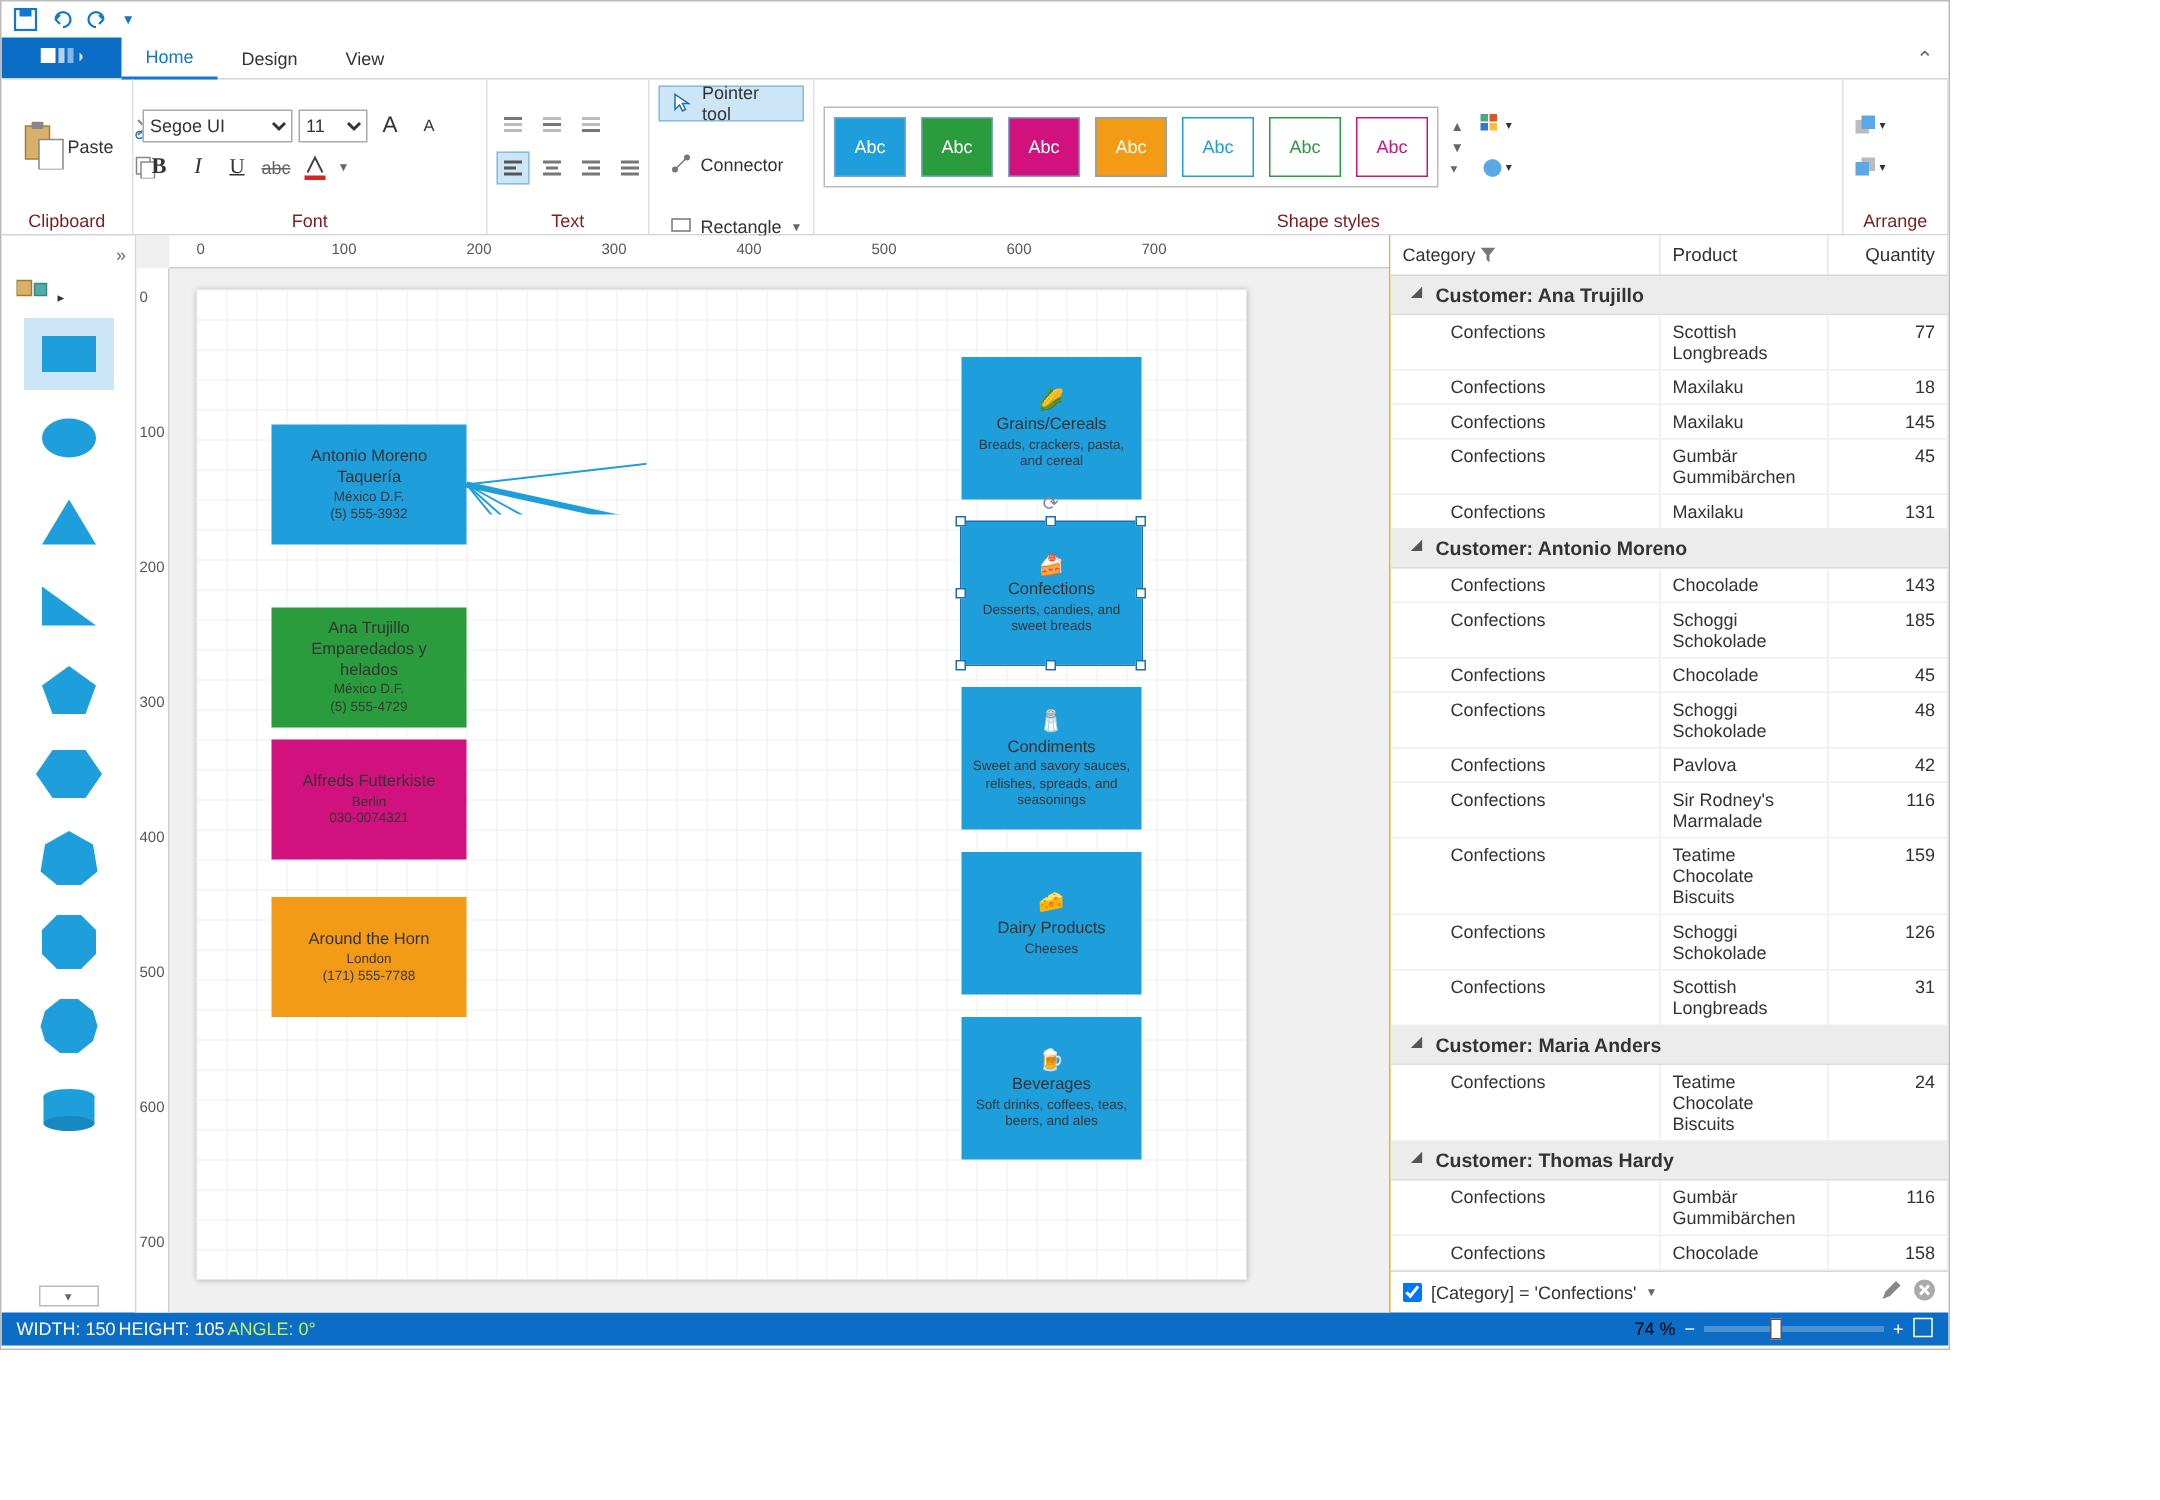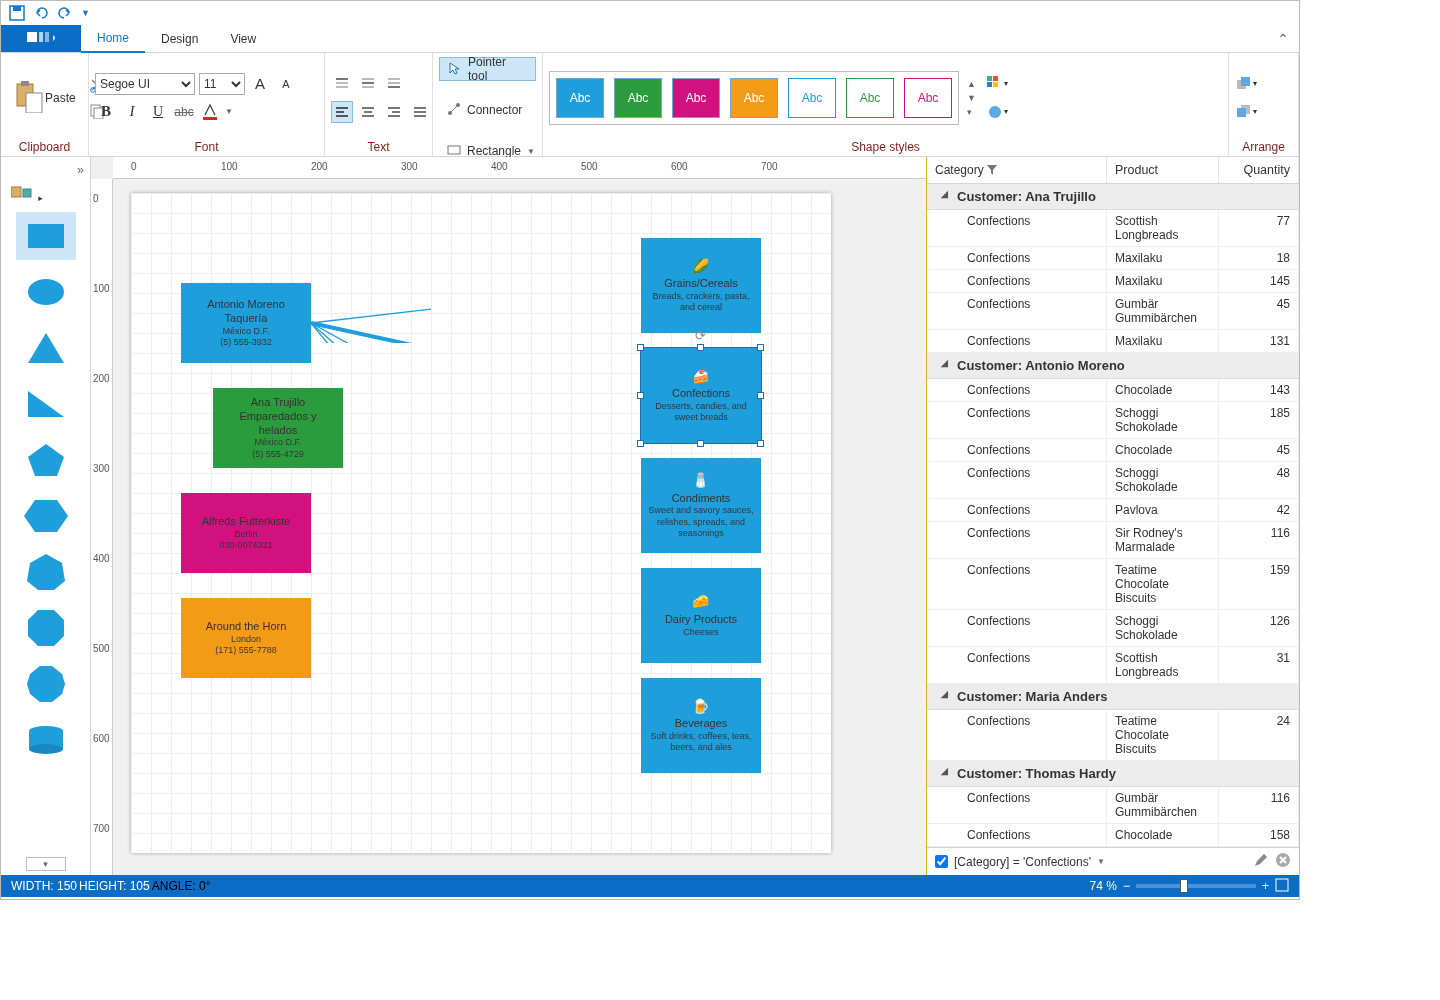--- a/index.html
+++ b/index.html
@@ -432,21 +432,21 @@
             <line x1="180" y1="445" x2="510" y2="202" stroke="#f39b17" stroke-width="4"></line>
             <line x1="180" y1="445" x2="510" y2="312" stroke="#f39b17" stroke-width="1.3"></line>
             <line x1="180" y1="445" x2="510" y2="422" stroke="#f39b17" stroke-width="1.3"></line>
             <line x1="180" y1="445" x2="510" y2="532" stroke="#f39b17" stroke-width="1.3"></line>
           </svg>
       <div class="node cust" style="background: rgb(30, 158, 219); left: 50px; top: 90px;">
             <div class="t1">Antonio Moreno Taquería</div>
             <div class="t2">México D.F.</div>
             <div class="t2">(5) 555-3932</div>
           </div>
-          <div class="node cust" style="background: rgb(43, 156, 62); left: 50px; top: 195px; margin-left: 32px;">
+          <div class="node cust" style="background: rgb(43, 156, 62); left: 50px; top: 212px;">
             <div class="t1">Ana Trujillo Emparedados y helados</div>
             <div class="t2">México D.F.</div>
             <div class="t2">(5) 555-4729</div>
           </div>
           <div class="node cust" style="background: rgb(209, 18, 126); left: 50px; top: 300px;">
             <div class="t1">Alfreds Futterkiste</div>
             <div class="t2">Berlin</div>
             <div class="t2">030-0074321</div>
           </div>
           <div class="node cust" style="background: rgb(243, 155, 23); left: 50px; top: 405px;">
@@ -602,23 +602,23 @@
             <circle cx="8" cy="8" r="7" fill="#aaa"></circle>
             <path d="M5 5 L11 11 M11 5 L5 11" stroke="#fff" stroke-width="2"></path>
           </svg></span>
     </div>
   </div>
 </div>
 
 <div class="status">
   <span style="color:#fff">WIDTH: 150</span>
   <span style="color:#fff">HEIGHT: 105</span>
-  <span style="color:#000000">ANGLE: 0°</span>
+  <span style="color:#bef264">ANGLE: 0°</span>
   <div class="zoom">
-    <span style="color:#fef9c3">74 %</span>
+    <span style="color:#000000">74 %</span>
     <span style="color:#fff">−</span>
     <div class="slider">
         <div class="thumb"></div>
       </div>
     <span style="color:#fff">+</span>
     <span><svg width="14" height="14">
           <rect x="1" y="1" width="12" height="12" fill="none" stroke="#fff"></rect>
         </svg></span>
   </div>
 </div>

